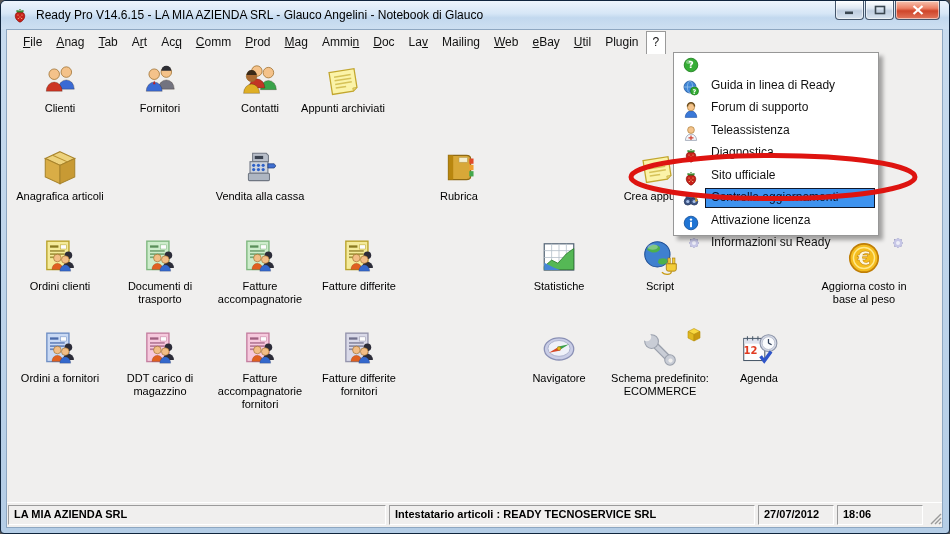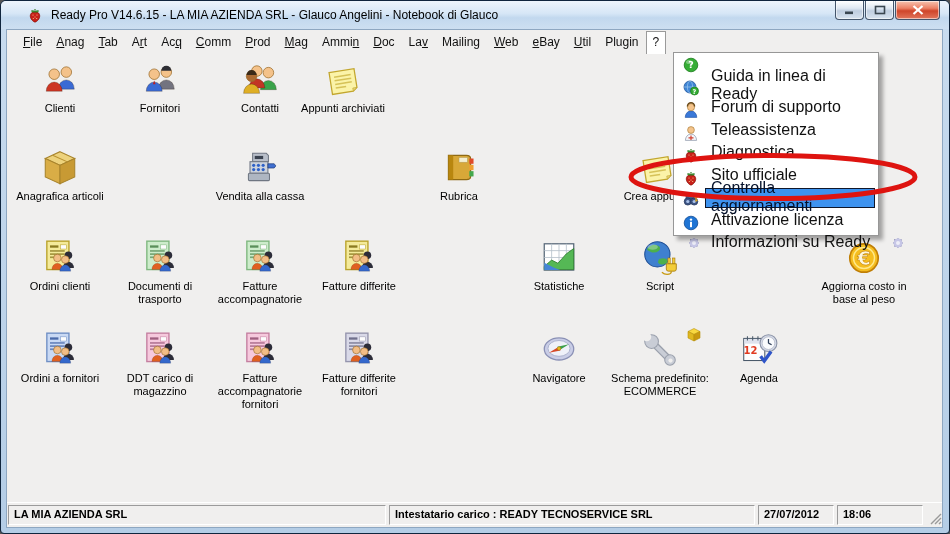--- a/index.html
+++ b/index.html
@@ -2,21 +2,21 @@
 <html><head>
 <meta charset="utf-8">
 <style>
   * { margin:0; padding:0; box-sizing:border-box; }
   html,body { background:#555; font-family:"Liberation Sans", sans-serif; }
   .window { position:relative; width:950px; height:534px; margin:0 auto;
     background:linear-gradient(#c9dcEF,#b4cde6); border:1px solid #10253d;
     border-radius:6px 6px 4px 4px; overflow:hidden; }
   
   .titlebar { position:absolute; left:0; top:0; right:0; height:28px;
-    display:flex; align-items:center; padding-left:26px;
+    display:flex; align-items:center; padding-left:11px;
     background:linear-gradient(#eef5fc 0%,#d6e6f6 45%,#c2d8ee 60%,#cddff1 100%);
     font-size:12px; color:#000; }
   .app-icon { width:17px; height:17px; margin-right:7px; display:inline-flex; }
   .win-controls { position:absolute; top:0; right:9px; display:flex; gap:1px; z-index:6; }
   .win-btn { height:19px; width:29px; border:1px solid #44556b; border-top:none;
     border-radius:0 0 4px 4px; display:flex; align-items:center; justify-content:center;
     background:linear-gradient(#ffffff,#dfe8f2 40%,#bfcddf 55%,#d8e3ef);
     box-shadow:inset 0 0 0 1px rgba(255,255,255,.55); cursor:default; }
   .win-btn.close { width:45px;
     background:linear-gradient(#f6c3b0,#ec8166 40%,#cf452a 55%,#e2765c); }
@@ -40,21 +40,21 @@
     padding:2px 5px; white-space:nowrap; overflow:hidden; }
   .sb1 { flex:0 0 378px; } .sb2 { flex:0 0 366px; } .sb3 { flex:0 0 76px; } .sb4 { flex:0 0 86px; }
   .sb-fill { flex:1 1 auto; }
   .sb-grip { flex:0 0 13px; display:flex; align-items:flex-end; justify-content:flex-end; }
   
   .help-menu { position:absolute; left:672px; top:51px; width:206px; z-index:10;
     background:#ffffff; border:1px solid #979797; padding:1px;
     box-shadow:4px 4px 4px rgba(0,0,0,.33); }
   .hm-row { display:flex; align-items:center; height:22.5px; }
   .hm-icon { flex:0 0 30px; display:flex; justify-content:center; padding-left:2px; }
-  .hm-label { flex:1 1 auto; font-size:16px; color:#111; padding:2px 4px 3px 6px;
+  .hm-label { flex:1 1 auto; font-size:12px; color:#111; padding:2px 4px 3px 6px;
     margin-right:2px; height:20px; display:flex; align-items:center;margin-top:40px; }
   .hm-row.hl .hm-label { background:#3e93ef; border:1px solid #0f172a; color:#04112b;
     padding:1px 3px 2px 5px; }
   
   .annotation { position:absolute; left:625px; top:152px; z-index:20; pointer-events:none; }
 </style>
 </head>
 <body>
 
 <div class="window">
@@ -470,21 +470,21 @@
     <circle cx="28" cy="12.5" r="6" fill="#fafbfd" stroke="#b0b6c6" stroke-width=".7"></circle>
     <path d="M28 12.5 V8.5 M28 12.5 l3 1.5" stroke="#30405a" stroke-width="1.2" fill="none"></path>
     <path d="M20.5 25 l3.5 4.5 6.5 -9" fill="none" stroke="#2f55c8" stroke-width="3.2"></path>
             </svg>
           </div>
           <div class="di-label">Agenda</div>
         </div>
       </div>
     <div class="statusbar">
       <div class="sb-panel sb1">LA MIA AZIENDA SRL</div>
-      <div class="sb-panel sb2">Intestatario carico : READY TECNOSERVICE SRL</div>
+      <div class="sb-panel sb2">Intestatario articoli : READY TECNOSERVICE SRL</div>
       <div class="sb-panel sb3">27/07/2012</div>
       <div class="sb-panel sb4">18:06</div>
       <div class="sb-fill"></div>
       <div class="sb-grip">
         <svg width="12" height="12">
             <path d="M11 1 L1 11 M11 5 L5 11 M11 9 L9 11" stroke="#9a9a9a" stroke-width="1.4" fill="none"></path>
           </svg>
       </div>
     </div>
   </div>

